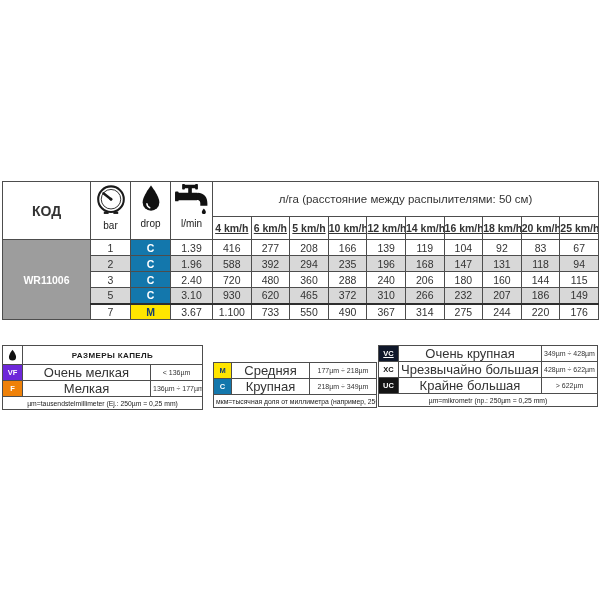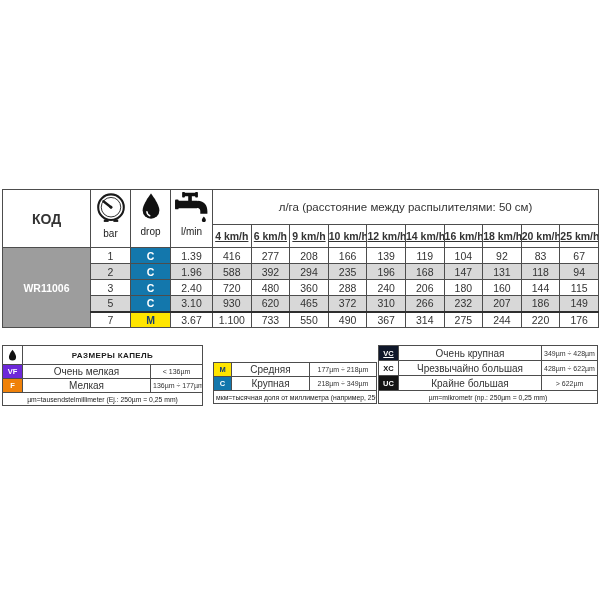--- a/index.html
+++ b/index.html
@@ -3,21 +3,21 @@
 <meta charset="utf-8">
 <style>
   html,body{margin:0;padding:0;}
   body{
     width:600px;height:600px;background:#ffffff;position:relative;
     font-family:"Liberation Sans","DejaVu Sans",sans-serif;color:#333;
     overflow:hidden;
   }
   
   .main-table{
-    position:absolute;left:2px;top:189px;width:596px;
+    position:absolute;left:2px;top:181px;width:596px;
     border-collapse:collapse;table-layout:fixed;
   }
   .main-table th,.main-table td{
     border:1px solid #4d4d4d;padding:0;text-align:center;vertical-align:middle;
     color:#333;overflow:hidden;white-space:nowrap;
   }
   .main-table thead th{background:#fff;}
   .hdr-row1{height:34px;}
   .hdr-row2{height:23px;}
   .code-header{font-size:14px;font-weight:bold;color:#1a1a1a;}
@@ -41,21 +41,21 @@
   .lg-mid{width:164px;margin-left:10px;}
   .lg-right{width:220px;margin-left:1px;}
   tr.hdr{height:17px;}
   .lg-left tr.item,.lg-mid tr.item{height:14px;}
   .lg-right tr.item{height:15px;}
   tr.foot{height:13px;}
   tr.spacer td{border:none;background:transparent;height:17px;}
   .lg-title{font-size:8px;font-weight:bold;letter-spacing:.4px;color:#1a1a1a;}
   .drop-box{padding:0;}
   td.badge{font-size:7.5px;font-weight:bold;padding:0;}
-  td.lbl{font-size:10px;color:#333;}
+  td.lbl{font-size:13px;color:#333;}
   td.rng{font-size:7px;color:#333;padding:0 1px;}
   tr.foot td{font-size:6.8px;color:#222;}
 </style>
 </head>
 <body>
 
 <table class="main-table">
   <colgroup>
     <col style="width:88px">
       <col style="width:40px">
@@ -116,21 +116,21 @@
             </svg>
           </span>
           <span class="unit-label">l/min</span>
         </div>
       </th>
       <th colspan="10" class="rate-header">л/га (расстояние между распылителями: 50 см)</th>
     </tr>
     <tr class="hdr-row2">
         <th class="speed-th">4 km/h</th>
         <th class="speed-th">6 km/h</th>
-        <th class="speed-th">9 km/h</th>
+        <th class="speed-th">5 km/h</th>
         <th class="speed-th">10 km/h</th>
         <th class="speed-th">12 km/h</th>
         <th class="speed-th">14 km/h</th>
         <th class="speed-th">16 km/h</th>
         <th class="speed-th">18 km/h</th>
         <th class="speed-th">20 km/h</th>
         <th class="speed-th">25 km/h</th>
       </tr>
   </thead>
   <tbody>

